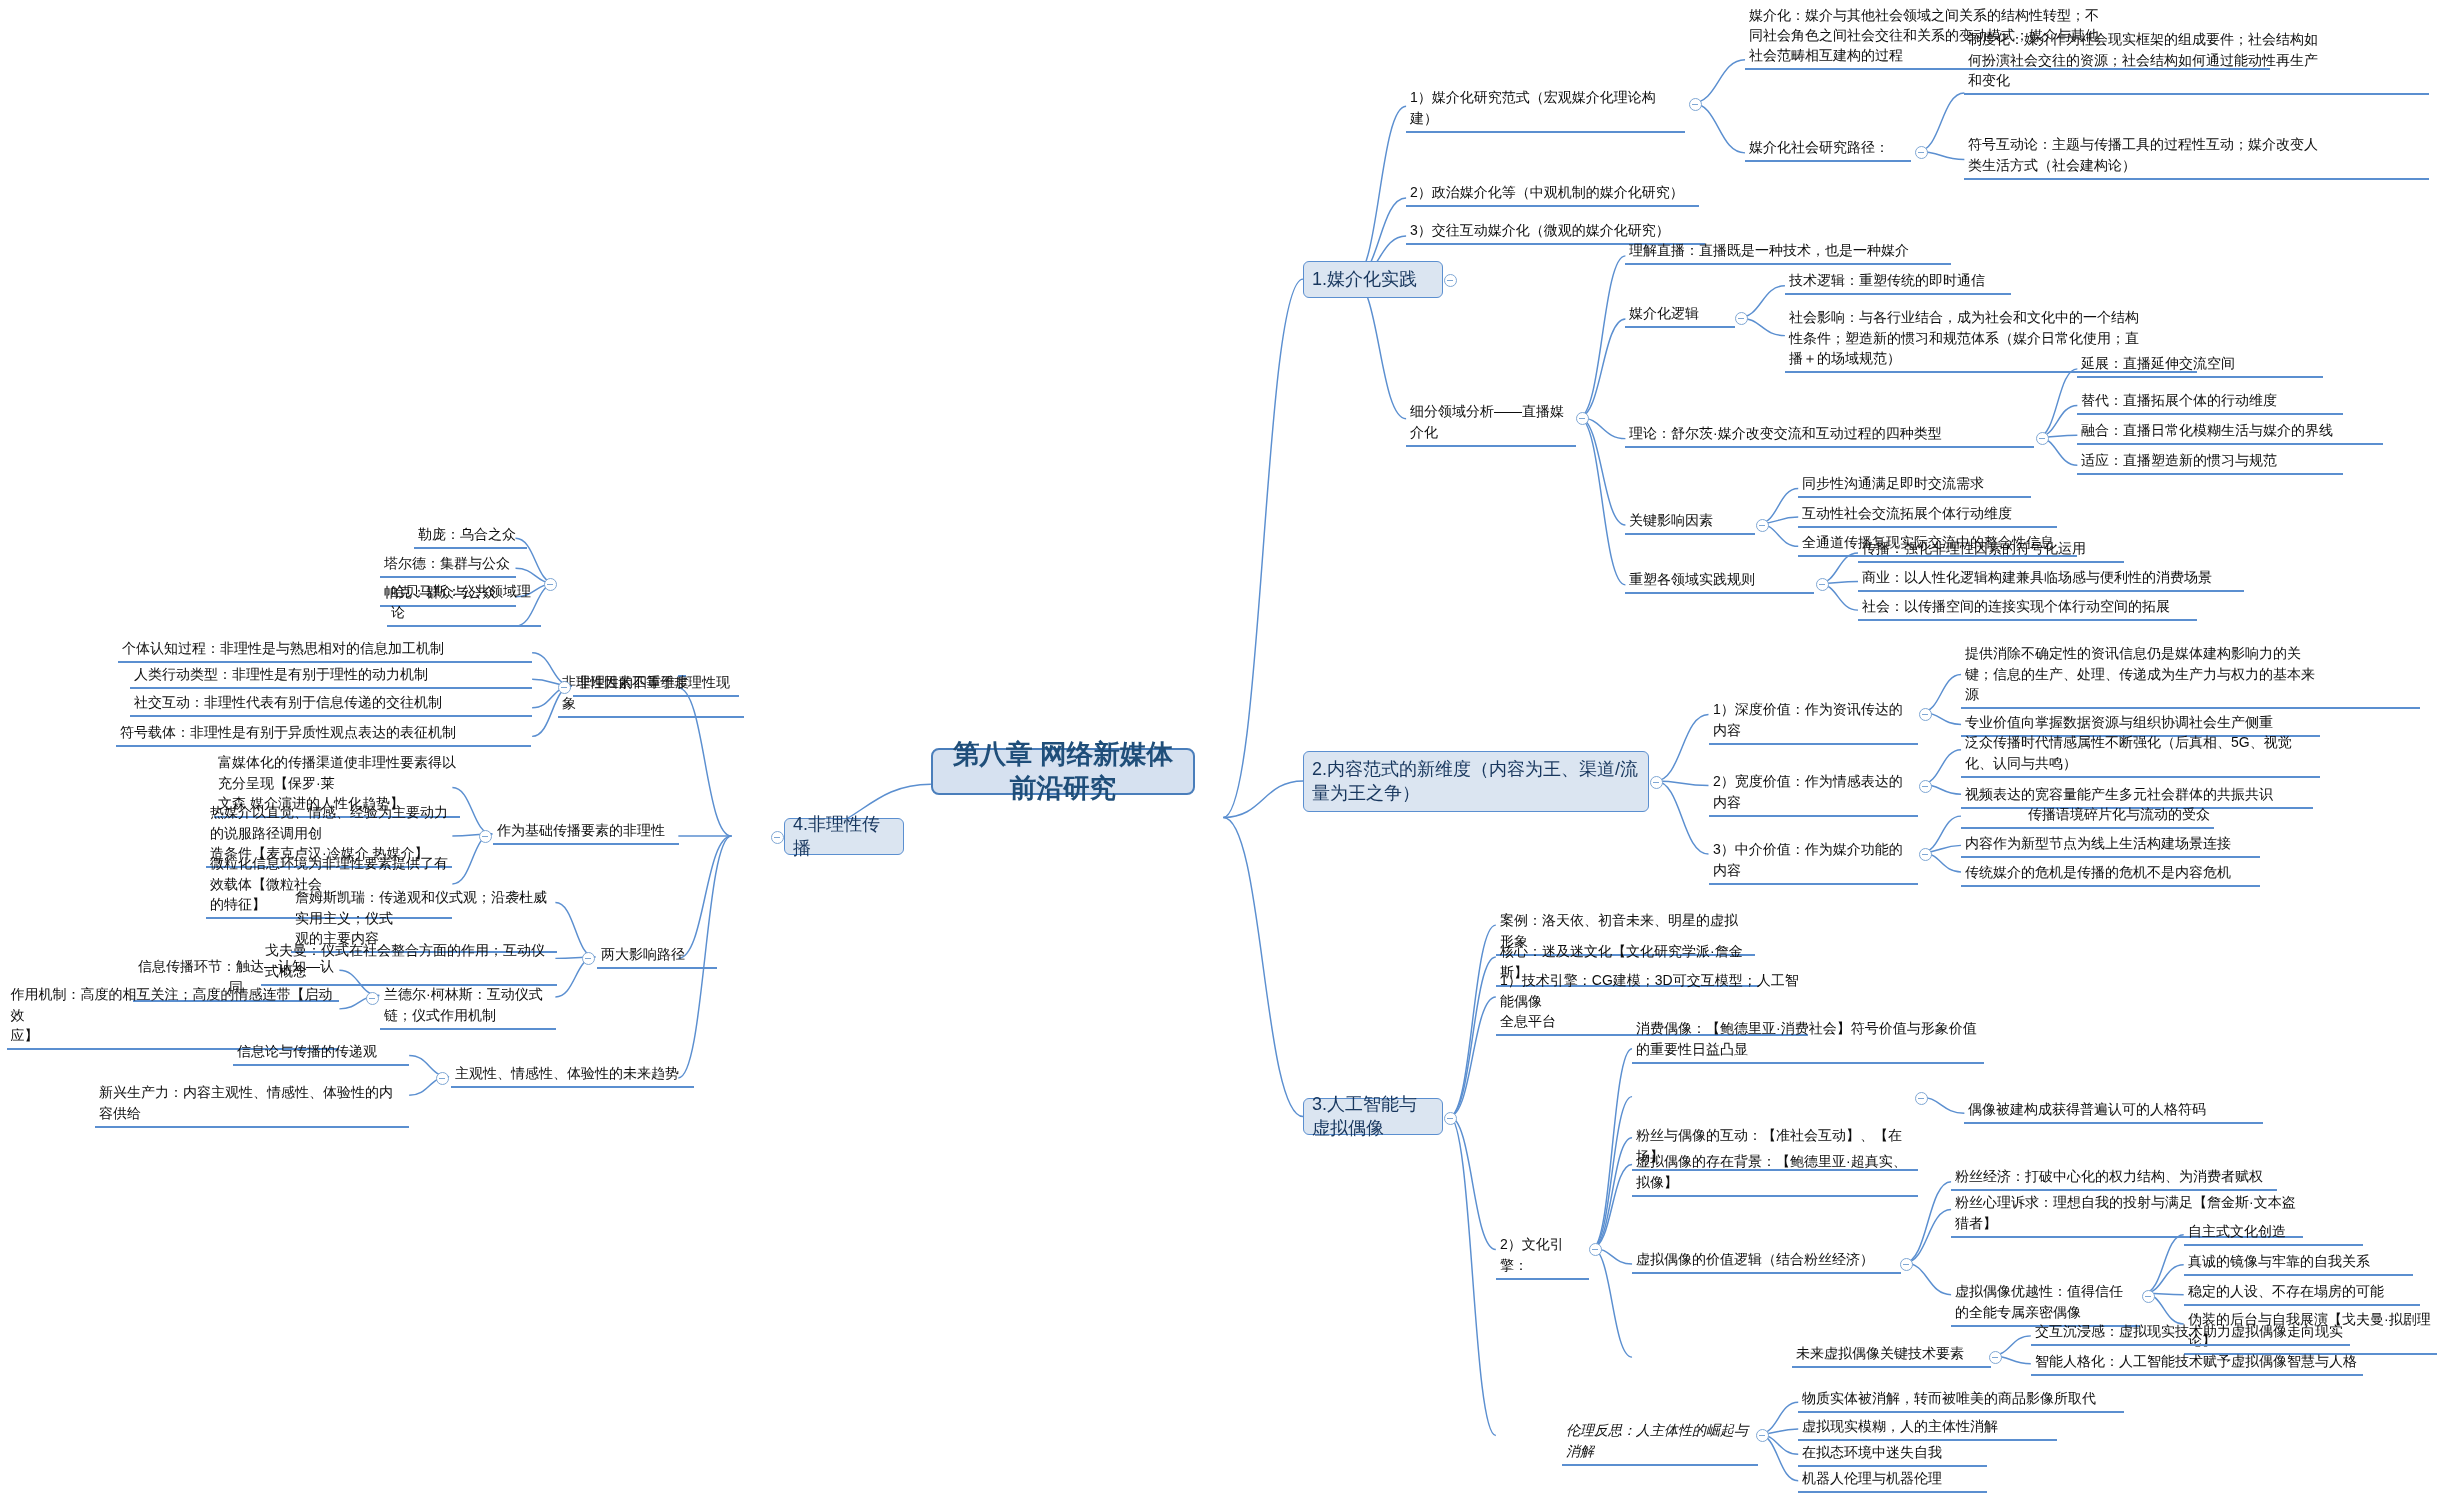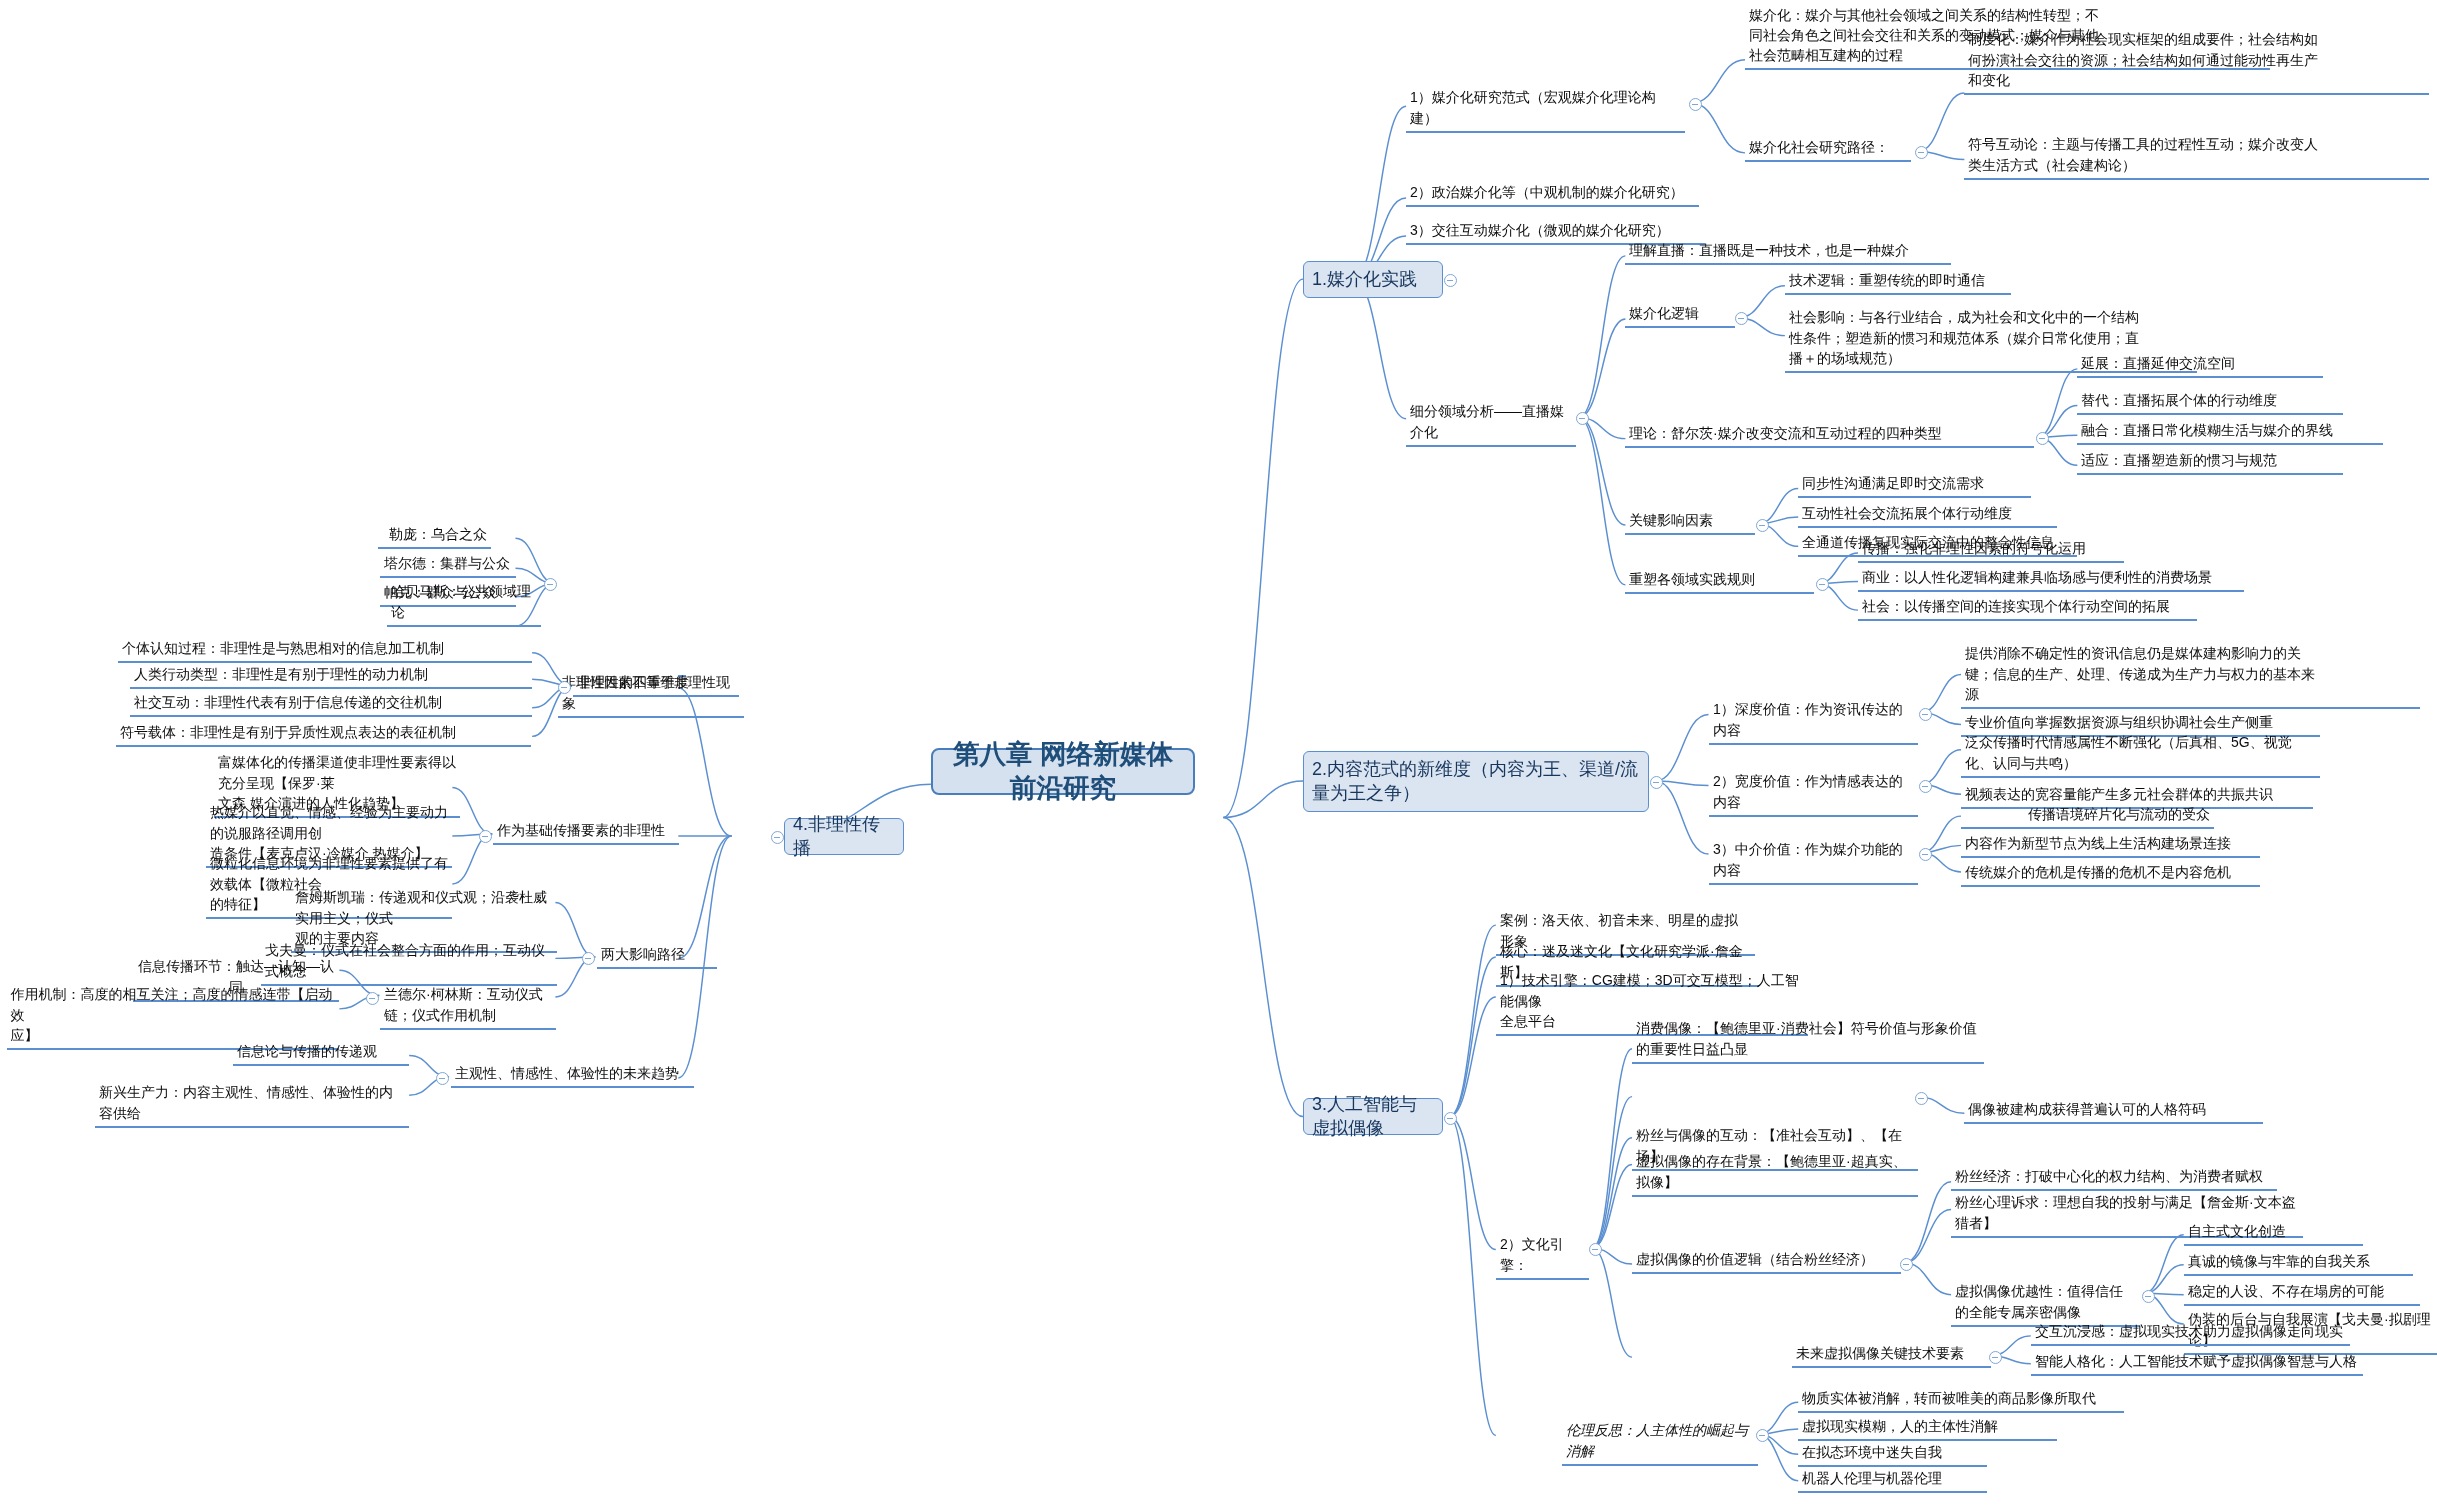--- a/index.html
+++ b/index.html
@@ -268,21 +268,21 @@
 <div class="node tnode" style="left:1798px;top:1387px;width:326px;">物质实体被消解，转而被唯美的商品影像所取代</div>
 <div class="node tnode" style="left:1798px;top:1415px;width:259px;">虚拟现实模糊，人的主体性消解</div>
 <div class="node tnode" style="left:1798px;top:1441px;width:189px;">在拟态环境中迷失自我</div>
 <div class="node tnode" style="left:1798px;top:1467px;width:189px;">机器人伦理与机器伦理</div>
 
 <div class="node branch" style="left:784px;top:818px;width:120px;height:37px;">4.非理性传播</div>
 <span class="knob" style="left:771px;top:831px;"></span>
 
 <div class="node tnode" style="left:558px;top:671px;width:186px;">非理性因素不等于非理性现象</div>
 <span class="knob" style="left:544px;top:578px;"></span>
-<div class="node tnode" style="left:378px;top:523px;width:113px;text-align:right;">勒庞：乌合之众</div>
+<div class="node tnode" style="left:414px;top:523px;width:113px;">勒庞：乌合之众</div>
 <div class="node tnode" style="left:380px;top:552px;width:136px;">塔尔德：集群与公众</div>
 <div class="node tnode" style="left:380px;top:581px;width:136px;">帕克：群众与公众</div>
 <div class="node tnode" style="left:362px;top:580px;width:154px;margin-left:25px;">哈贝马斯：公共领域理论</div>
 
 <div class="node tnode" style="left:678px;top:671px;width:0px;"></div>
 <div class="node tnode" style="left:573px;top:671px;width:166px;">非理性的四重维度</div>
 <span class="knob" style="left:558px;top:681px;"></span>
 <div class="node tnode" style="left:118px;top:637px;width:414px;">个体认知过程：非理性是与熟思相对的信息加工机制</div>
 <div class="node tnode" style="left:130px;top:663px;width:402px;">人类行动类型：非理性是有别于理性的动力机制</div>
 <div class="node tnode" style="left:130px;top:691px;width:402px;">社交互动：非理性代表有别于信息传递的交往机制</div>

